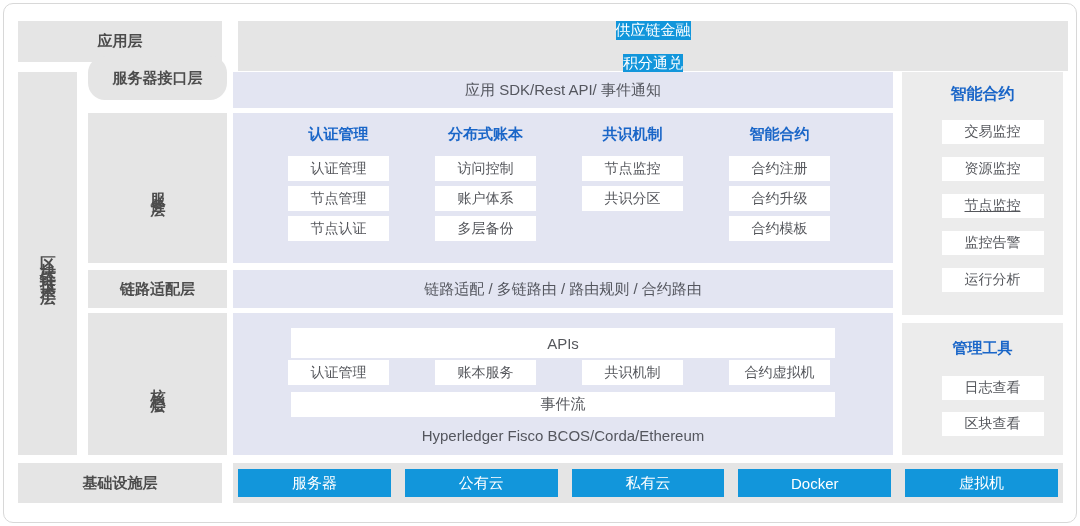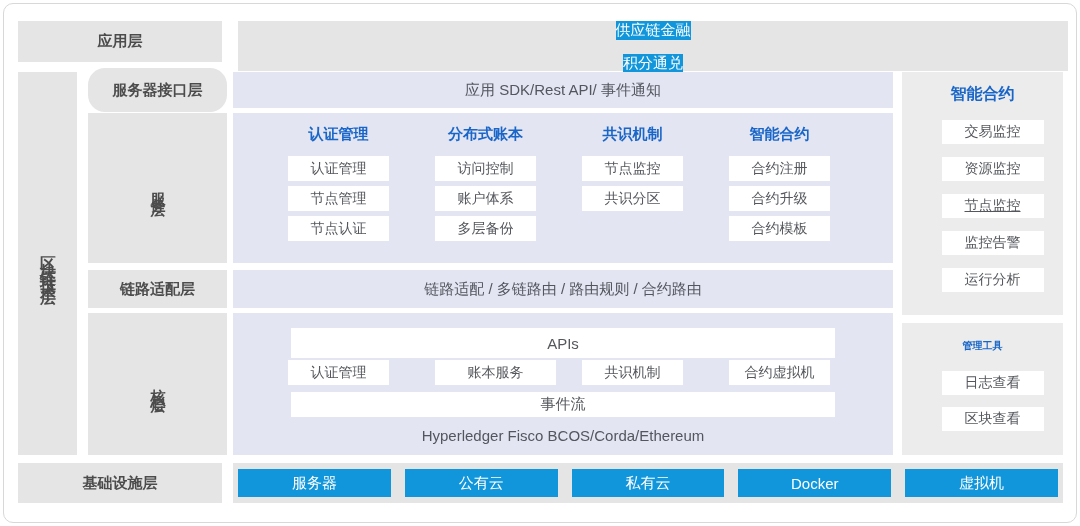--- a/index.html
+++ b/index.html
@@ -39,21 +39,21 @@
     <div class="blue-btn">供应链金融</div>
     <div class="blue-btn">积分通兑</div>
     <div class="blue-btn">票据交换</div>
     <div class="blue-btn">对账清算</div>
   </div>
 
   <div class="abs grey-box center" style="left:18px;top:72px;width:59px;height:383px;">
     <span class="vtext v-main">区块链技术层</span>
   </div>
 
-  <div class="abs grey-box center layer-label" style="left:88px;top:68px;width:139px;height:44px;border-radius:17px;">服务器接口层</div>
+  <div class="abs grey-box center layer-label" style="left:88px;top:56px;width:139px;height:44px;border-radius:17px;">服务器接口层</div>
   <div class="abs lavender center bar-text" style="left:233px;top:72px;width:660px;height:36px;">应用 SDK/Rest API/ 事件通知</div>
 
   <div class="abs grey-box center" style="left:88px;top:113px;width:139px;height:150px;">
     <span class="vtext v-sub">服务层</span>
   </div>
   <div class="abs lavender" style="left:233px;top:113px;width:660px;height:150px;">
     <div class="svc-col" style="left:55px;">
       <div class="col-header">认证管理</div>
       <div class="white-box svc-item">认证管理</div>
       <div class="white-box svc-item">节点管理</div>
@@ -80,38 +80,38 @@
 
   <div class="abs grey-box center layer-label" style="left:88px;top:270px;width:139px;height:38px;">链路适配层</div>
   <div class="abs lavender center bar-text" style="left:233px;top:270px;width:660px;height:38px;">链路适配 / 多链路由 / 路由规则 / 合约路由</div>
 
   <div class="abs grey-box center" style="left:88px;top:313px;width:139px;height:142px;">
     <span class="vtext v-sub">核心层</span>
   </div>
   <div class="abs lavender" style="left:233px;top:313px;width:660px;height:142px;">
     <div class="white-box abs" style="left:58px;top:15px;width:544px;height:30px;font-size:15px;">APIs</div>
     <div class="white-box abs" style="left:55px;top:47px;width:101px;height:25px;">认证管理</div>
-    <div class="white-box abs" style="left:202px;top:47px;width:121px;height:25px;">账本服务</div>
+    <div class="white-box abs" style="left:202px;top:47px;width:101px;height:25px;">账本服务</div>
     <div class="white-box abs" style="left:349px;top:47px;width:101px;height:25px;">共识机制</div>
     <div class="white-box abs" style="left:496px;top:47px;width:101px;height:25px;">合约虚拟机</div>
     <div class="white-box abs" style="left:58px;top:79px;width:544px;height:25px;font-size:15px;">事件流</div>
     <div class="abs bar-text" style="left:0;top:114px;width:100%;text-align:center;">Hyperledger Fisco BCOS/Corda/Ethereum</div>
   </div>
 
   <div class="abs panel" style="left:902px;top:72px;width:161px;height:243px;padding-top:12px;">
     <div class="col-header" style="font-size:16px;">智能合约</div>
     <div class="white-box panel-item" style="margin-top:15px;">交易监控</div>
     <div class="white-box panel-item" style="margin-top:13px;">资源监控</div>
     <div class="white-box panel-item" style="margin-top:13px;text-decoration:underline;">节点监控</div>
     <div class="white-box panel-item" style="margin-top:13px;">监控告警</div>
     <div class="white-box panel-item" style="margin-top:13px;">运行分析</div>
   </div>
 
   <div class="abs panel" style="left:902px;top:323px;width:161px;height:132px;padding-top:16px;">
-    <div class="col-header" style="font-size:10px;">管理工具</div>
+    <div class="col-header" style="font-size:15px;">管理工具</div>
     <div class="white-box panel-item" style="margin-top:18px;">日志查看</div>
     <div class="white-box panel-item" style="margin-top:12px;">区块查看</div>
   </div>
 
   <div class="abs grey-box center layer-label" style="left:18px;top:463px;width:204px;height:40px;">基础设施层</div>
   <div class="abs grey-box btn-strip" style="left:233px;top:463px;width:830px;height:40px;">
     <div class="blue-btn">服务器</div>
     <div class="blue-btn">公有云</div>
     <div class="blue-btn">私有云</div>
     <div class="blue-btn">Docker</div>

